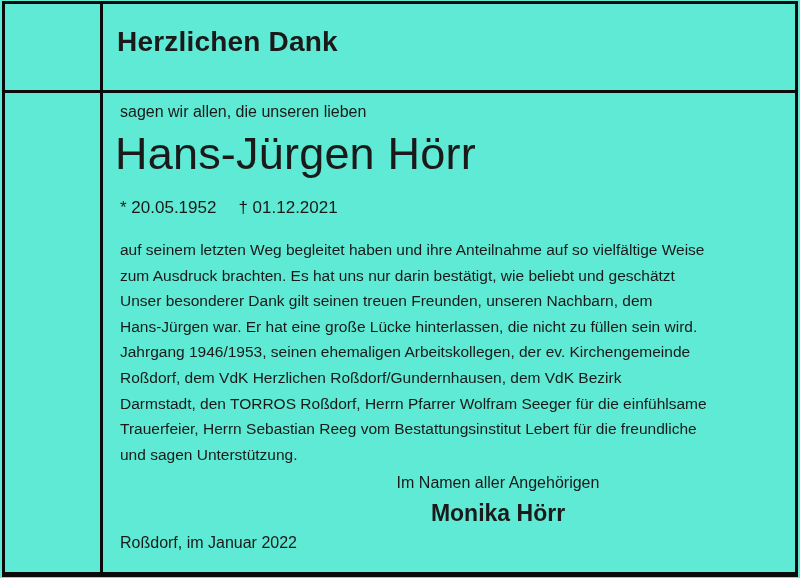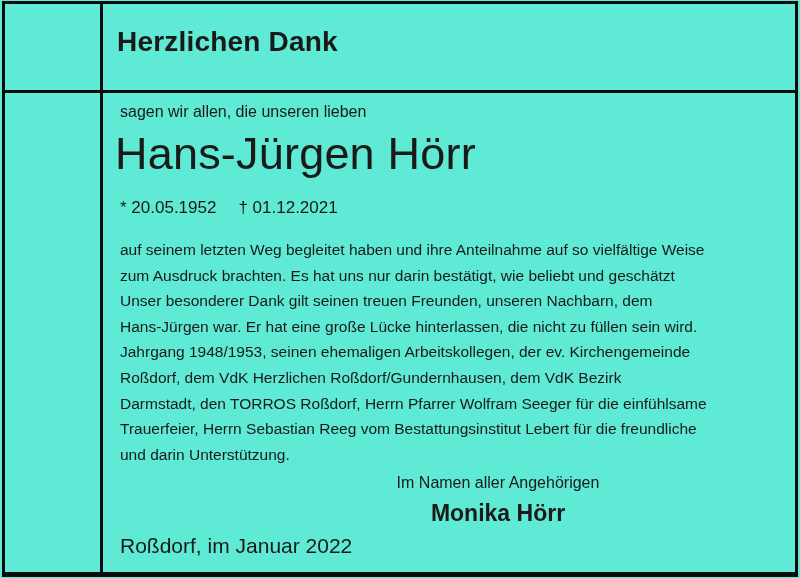--- a/index.html
+++ b/index.html
@@ -82,21 +82,21 @@
     font-size: 16px;
     line-height: 30px;
   }
   .signoff .signature {
     font-size: 23px;
     font-weight: bold;
   }
   .placedate {
     position: absolute;
     left: 120px; top: 534px;
-    font-size: 21px;
+    font-size: 16px;
     white-space: nowrap;
     text-align: right;
   }
 </style>
 </head>
 <body>
 
 <div class="page">
   <div class="frame"></div>
   <div class="vline"></div>
@@ -110,25 +110,25 @@
 
   <div class="dates">
     <span>* 20.05.1952</span><span class="death">† 01.12.2021</span>
   </div>
 
   <div class="bodytext">
     <div class="bline">auf seinem letzten Weg begleitet haben und ihre Anteilnahme auf so vielfältige Weise</div>
     <div class="bline">zum Ausdruck brachten. Es hat uns nur darin bestätigt, wie beliebt und geschätzt</div>
     <div class="bline">Unser besonderer Dank gilt seinen treuen Freunden, unseren Nachbarn, dem</div>
     <div class="bline">Hans-Jürgen war. Er hat eine große Lücke hinterlassen, die nicht zu füllen sein wird.</div>
-    <div class="bline">Jahrgang 1948/1953, seinen ehemaligen Arbeitskollegen, der ev. Kirchengemeinde</div>
+    <div class="bline">Jahrgang 1946/1953, seinen ehemaligen Arbeitskollegen, der ev. Kirchengemeinde</div>
     <div class="bline">Roßdorf, dem VdK Herzlichen Roßdorf/Gundernhausen, dem VdK Bezirk</div>
     <div class="bline">Darmstadt, den TORROS Roßdorf, Herrn Pfarrer Wolfram Seeger für die einfühlsame</div>
     <div class="bline">Trauerfeier, Herrn Sebastian Reeg vom Bestattungsinstitut Lebert für die freundliche</div>
-    <div class="bline">und darin Unterstützung.</div>
+    <div class="bline">und sagen Unterstützung.</div>
   </div>
 
   <div class="signoff">
     <div class="closing">Im Namen aller Angehörigen</div>
     <div class="signature">Monika Hörr</div>
   </div>
 
   <div class="placedate">Roßdorf, im Januar 2022</div>
 </div>
 

